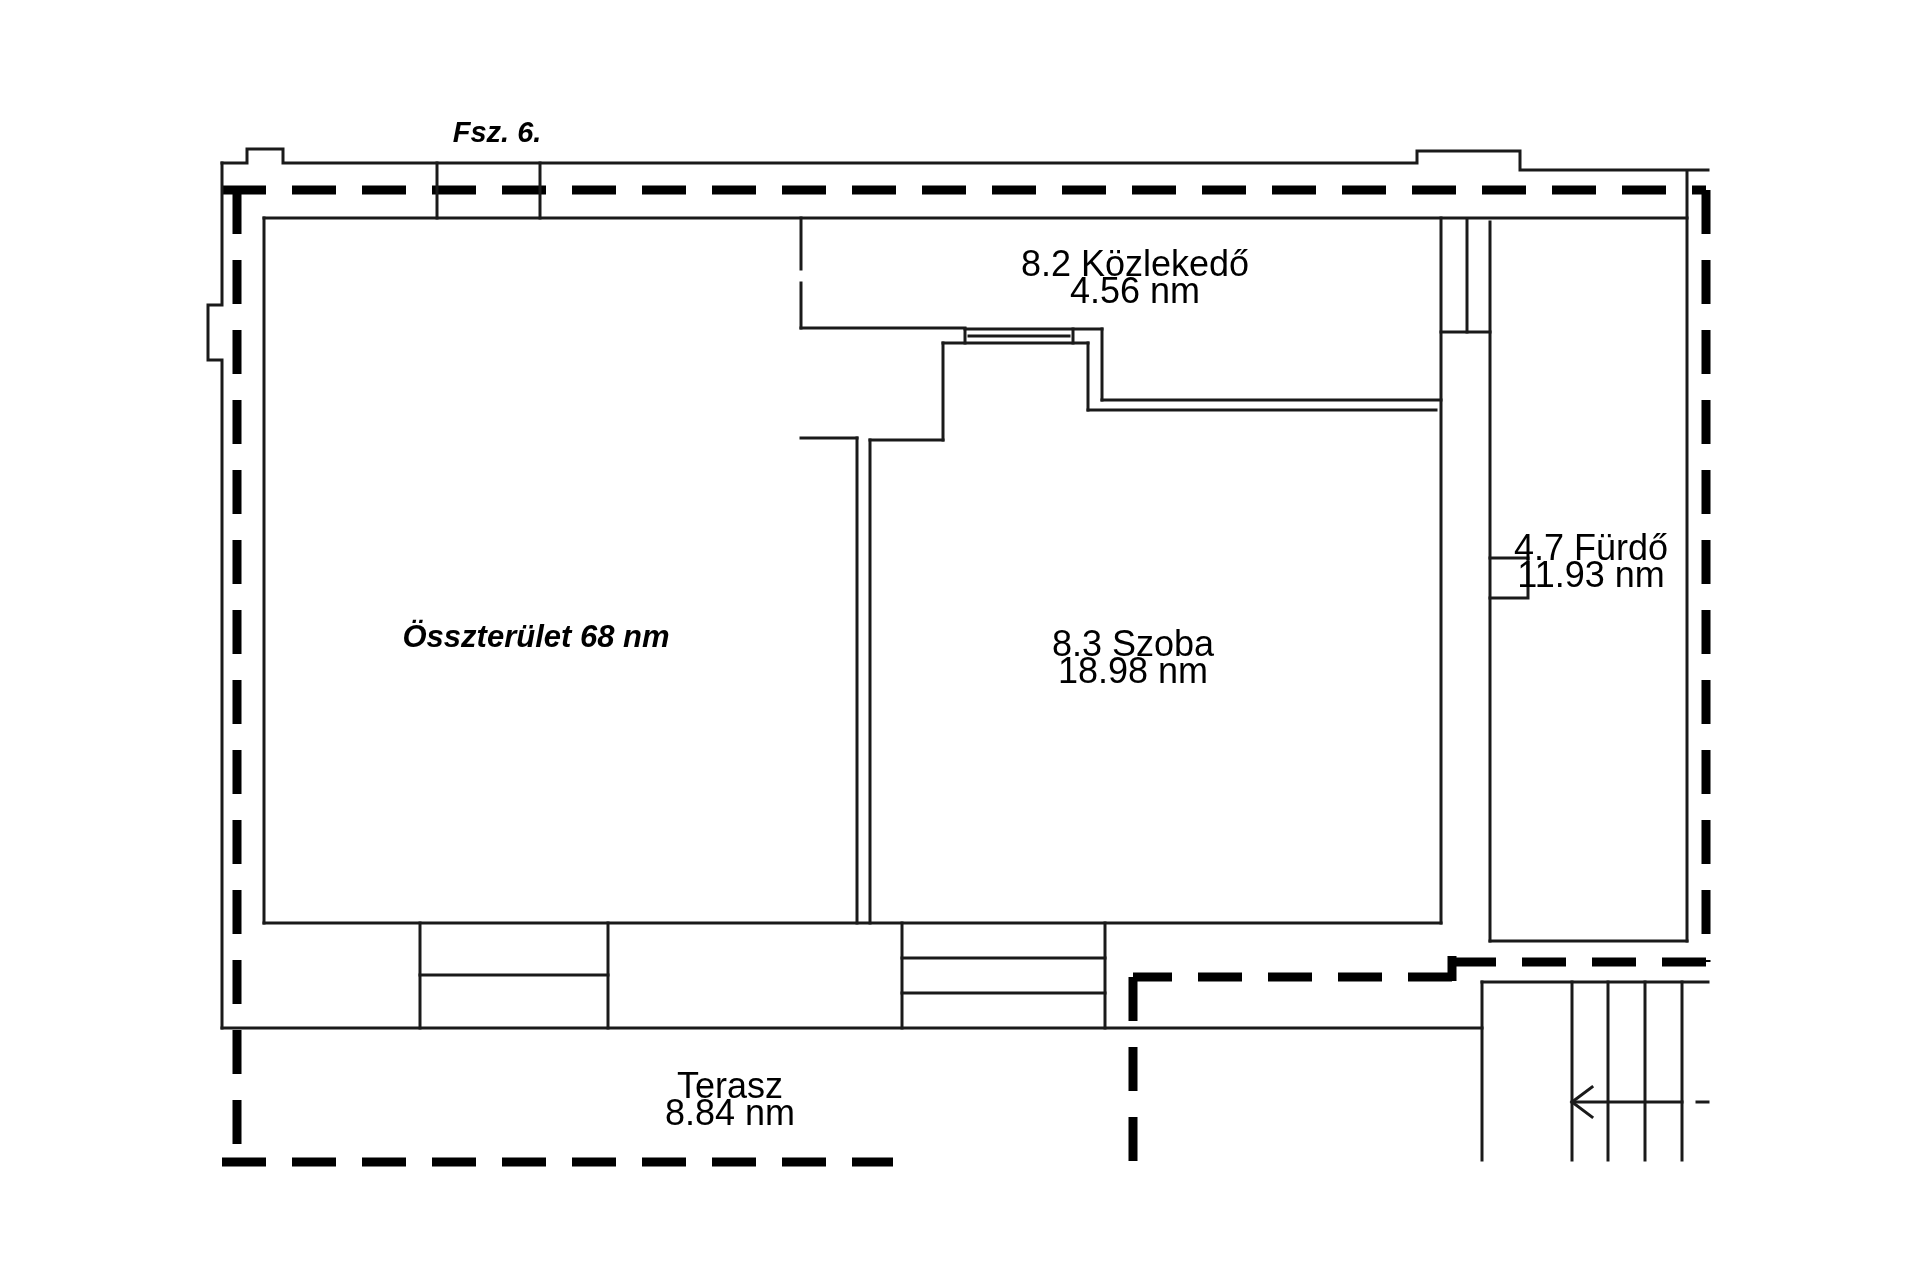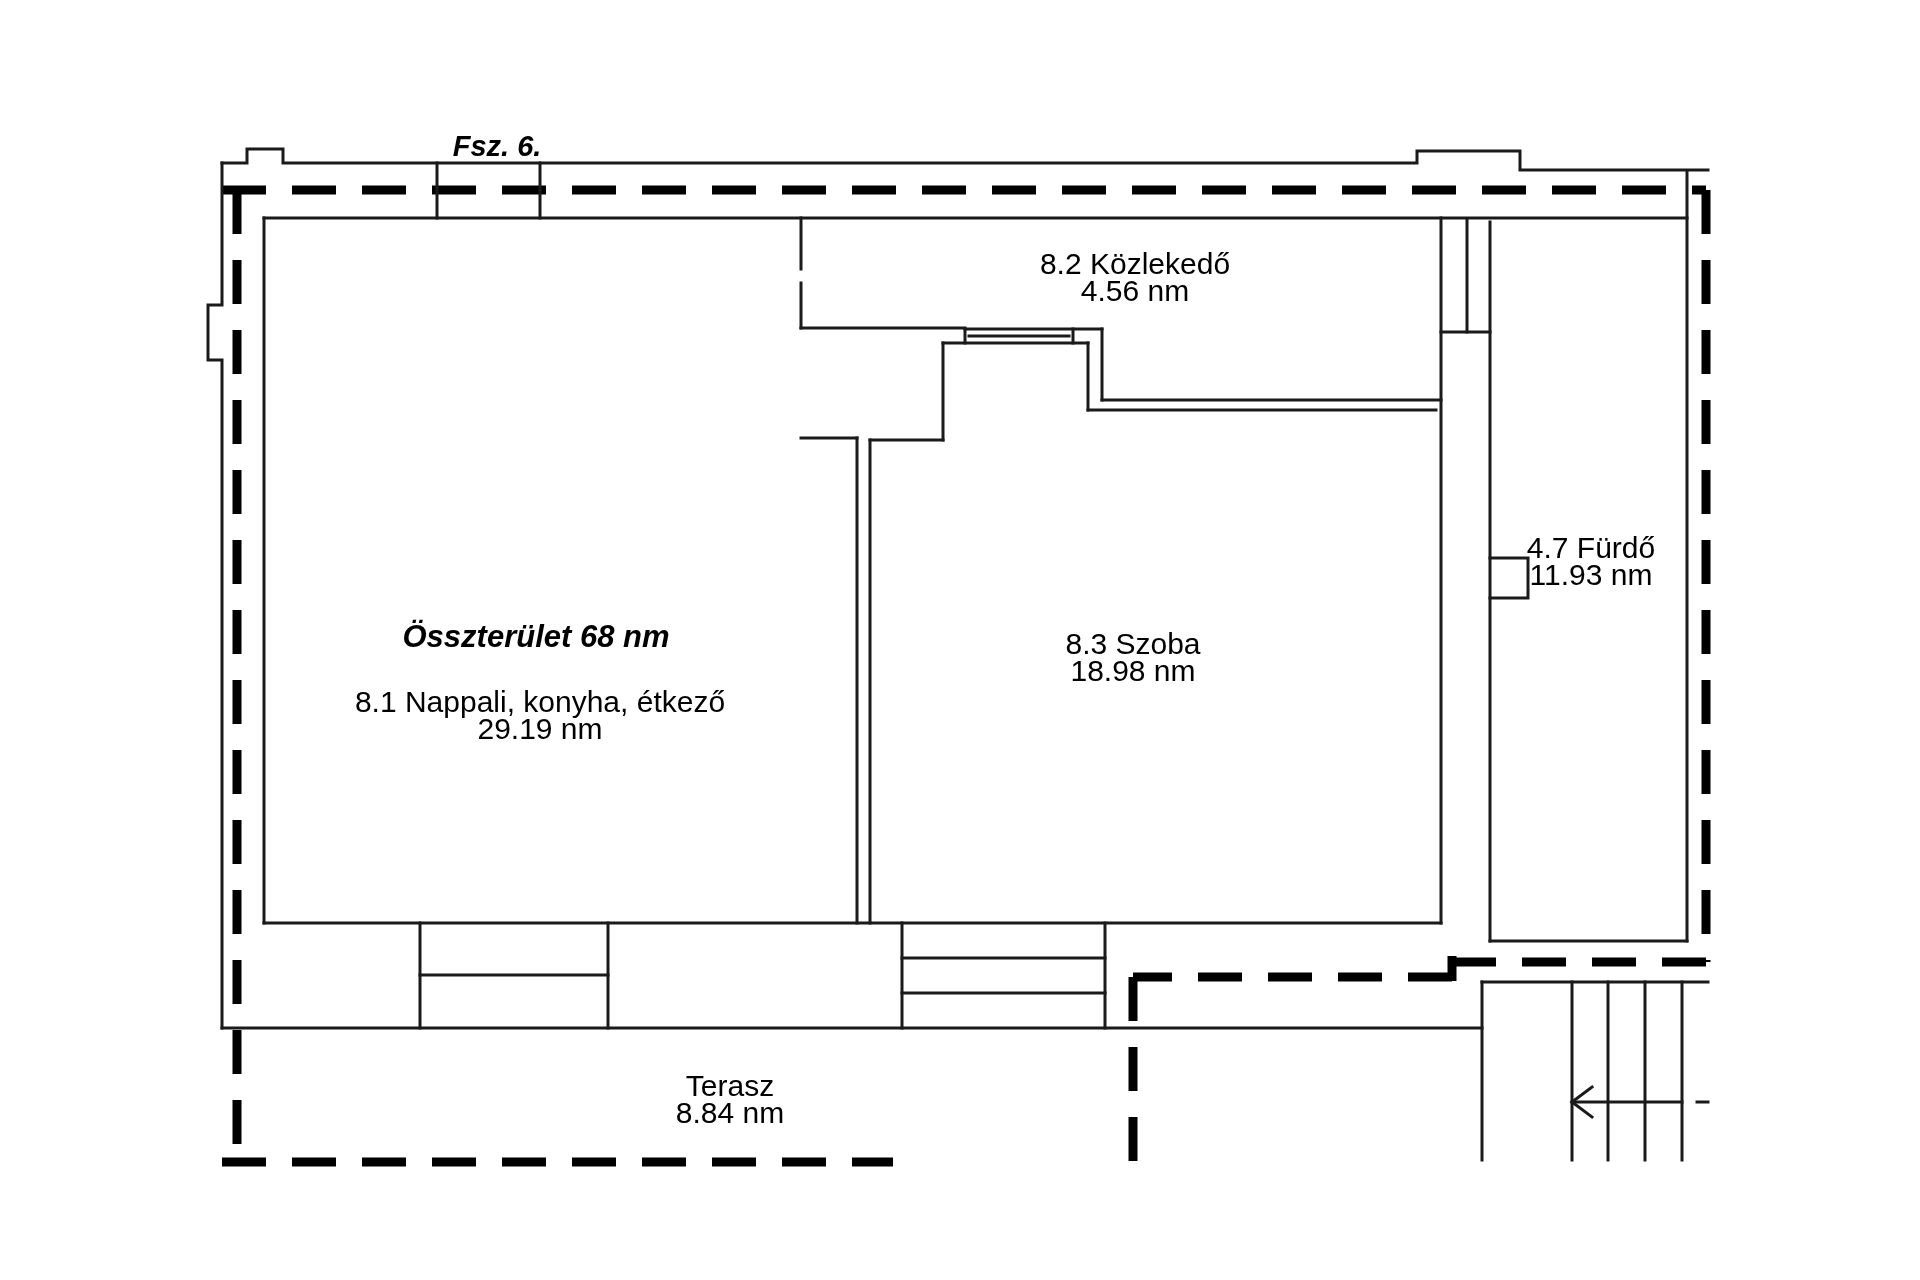--- a/index.html
+++ b/index.html
@@ -9,21 +9,21 @@
     background:#ffffff;
     overflow:hidden;
     font-family:"Liberation Sans", sans-serif;
   }
   .plan-svg{position:absolute;left:0;top:0;}
   .label{
     position:absolute;
     transform:translate(-50%,-50%);
     text-align:center;
     color:#000;
-    font-size:30px;
+    font-size:36px;
     line-height:27px;
     white-space:nowrap;
   }
   .label .room-name,.label .room-area{display:block;}
   .plan-title{
     font-size:29px;
     font-weight:bold;
     font-style:italic;
   }
   .total-area{
@@ -118,28 +118,24 @@
         <path d="M1682,982 V1160"></path>
       </g>
       <g>
         <path d="M1572,1102 H1682"></path>
         <path d="M1697,1102 H1708"></path>
         <path d="M1592,1087 L1572,1102 L1592,1117"></path>
       </g>
     </g>
   </svg>
 
-  <div class="label plan-title" style="left:497px;top:146px;">Fsz. 6.</div>
+  <div class="label plan-title" style="left:497px;top:132px;">Fsz. 6.</div>
 
   <div class="label total-area" style="left:536px;top:636px;text-align:center;">Összterület 68 nm</div>
 
-  <div class="label" style="left:540px;top:715px;">
-    <span class="room-name">8.1 Nappali, konyha, étkező</span>
-    <span class="room-area">29.19 nm</span>
-  </div>
 
   <div class="label" style="left:1135px;top:277px;">
     <span class="room-name">8.2 Közlekedő</span>
     <span class="room-area">4.56 nm</span>
   </div>
 
   <div class="label" style="left:1133px;top:657px;">
     <span class="room-name">8.3 Szoba</span>
     <span class="room-area">18.98 nm</span>
   </div>

